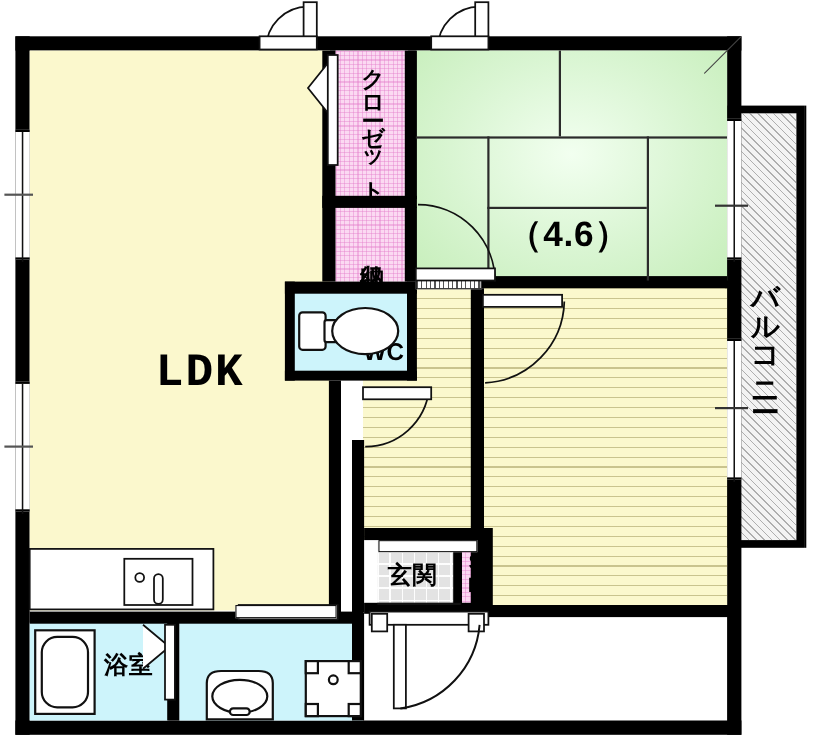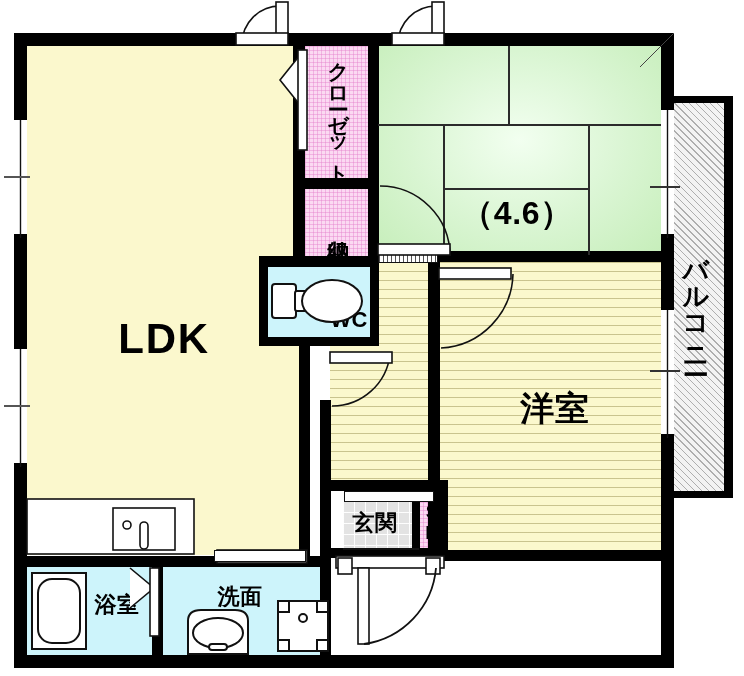--- a/index.html
+++ b/index.html
@@ -102,35 +102,33 @@
 
   <div class="abs f-white thin" style="left:378px;top:254px;width:60px;height:9px;
               background-image:repeating-linear-gradient(to right,#555 0 1px,#fff 1px 4px);"></div>
 
   <div class="abs" style="left:378px;top:124px;width:283px;height:2px;background:#2b2b2b;"></div>
   <div class="abs" style="left:508px;top:46px;width:2px;height:78px;background:#2b2b2b;"></div>
   <div class="abs" style="left:443px;top:124px;width:2px;height:131px;background:#2b2b2b;"></div>
   <div class="abs" style="left:588px;top:124px;width:2px;height:131px;background:#2b2b2b;"></div>
   <div class="abs" style="left:443px;top:188px;width:145px;height:2px;background:#2b2b2b;"></div>
 
-  <div class="abs lbl t-ldk" style="left:99px;top:315px;width:130px;height:48px;">LDK</div>
+  <div class="abs lbl t-ldk" style="left:117px;top:315px;width:130px;height:48px;font-family:Liberation Mono, monospace;">LDK</div>
 
   <div class="abs lbl t-area" style="left:443px;top:190px;width:148px;height:46px;">（4.6）</div>
 
-  <div class="abs lbl t-room" style="left:500px;top:385px;width:110px;height:46px;">洋室</div>
 
   <div class="abs lbl vert t-cl" style="left:327px;top:48px;width:23px;height:128px;">クローゼット</div>
 
   <div class="abs lbl vert t-sm" style="left:326px;top:194px;width:24px;height:58px;">収納</div>
 
   <div class="abs lbl t-sm" style="left:322px;top:305px;width:54px;height:30px;">WC</div>
 
   <div class="abs lbl t-sm" style="left:84px;top:589px;width:66px;height:32px;">浴室</div>
 
-  <div class="abs lbl t-sm" style="left:207px;top:581px;width:66px;height:32px;">洗面</div>
 
   <div class="abs lbl t-sm" style="left:342px;top:507px;width:66px;height:32px;">玄関</div>
 
   <div class="abs lbl vert t-xs" style="left:421px;top:498px;width:22px;height:48px;">SB</div>
 
   <div class="abs" style="left:270px;top:272px;width:96px;height:60px;">
     <svg width="96" height="60" viewBox="0 0 96 60">
       <rect x="2" y="12" width="24" height="34" rx="3" fill="#fff" stroke="#111" stroke-width="2"></rect>
       <rect x="25" y="19" width="13" height="20" rx="2" fill="#fff" stroke="#111" stroke-width="2"></rect>
       <ellipse cx="62" cy="29" rx="30" ry="21" fill="#fff" stroke="#111" stroke-width="2"></ellipse>

